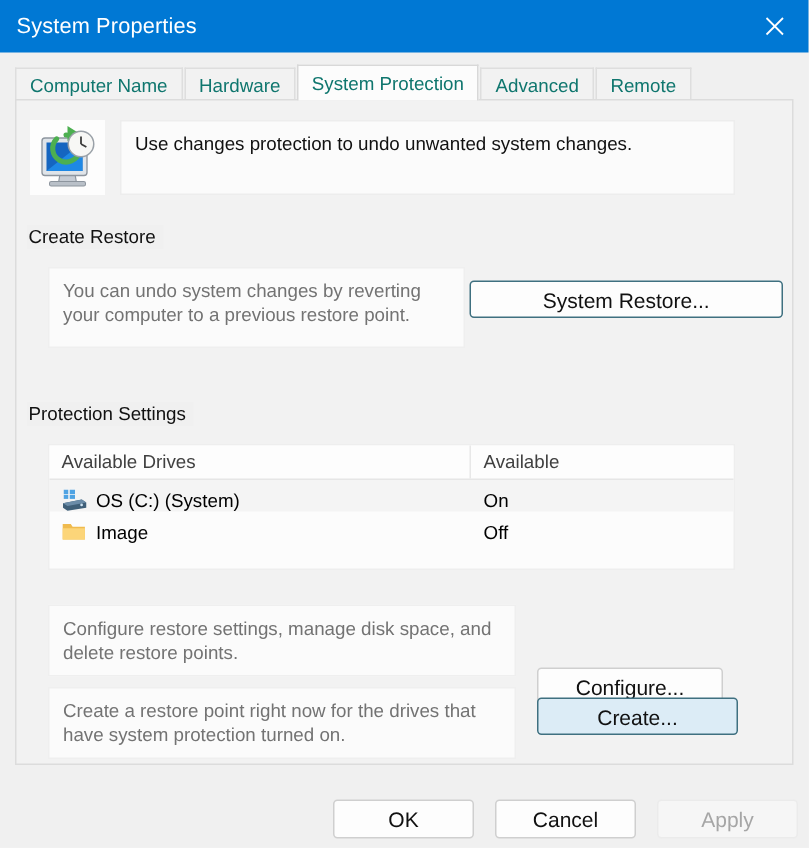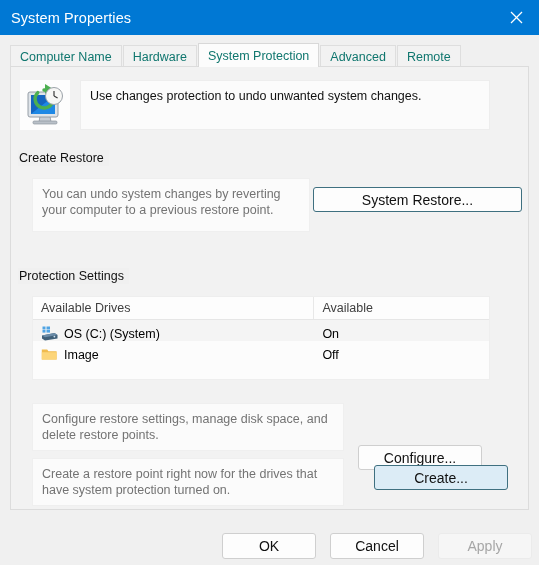--- a/index.html
+++ b/index.html
@@ -328,21 +328,21 @@
 </div>
 
 <div class="desc-box" style="left:32px; top:403px; width:312px; height:48px;">Configure restore settings, manage disk space, and delete restore points.</div>
 
 <div class="btn" style="left:358px; top:410px; width:124px; height:25px;margin-top:35px;">
   <span>Configure...</span>
 </div>
 
 <div class="desc-box" style="left:32px; top:458px; width:312px; height:48px;">Create a restore point right now for the drives that have system protection turned on.</div>
 
-<div class="btn focused" style="left:358px; top:465px; width:134px; height:25px;margin-left:16px;">
+<div class="btn focused" style="left:358px; top:465px; width:134px; height:25px;">
   <span>Create...</span>
 </div>
 
 <div id="footer">
   <div class="btn" style="left:222px; top:15px; width:94px; height:26px;">
     <span>OK</span>
   </div>
   <div class="btn" style="left:330px; top:15px; width:94px; height:26px;">
     <span>Cancel</span>
   </div>

